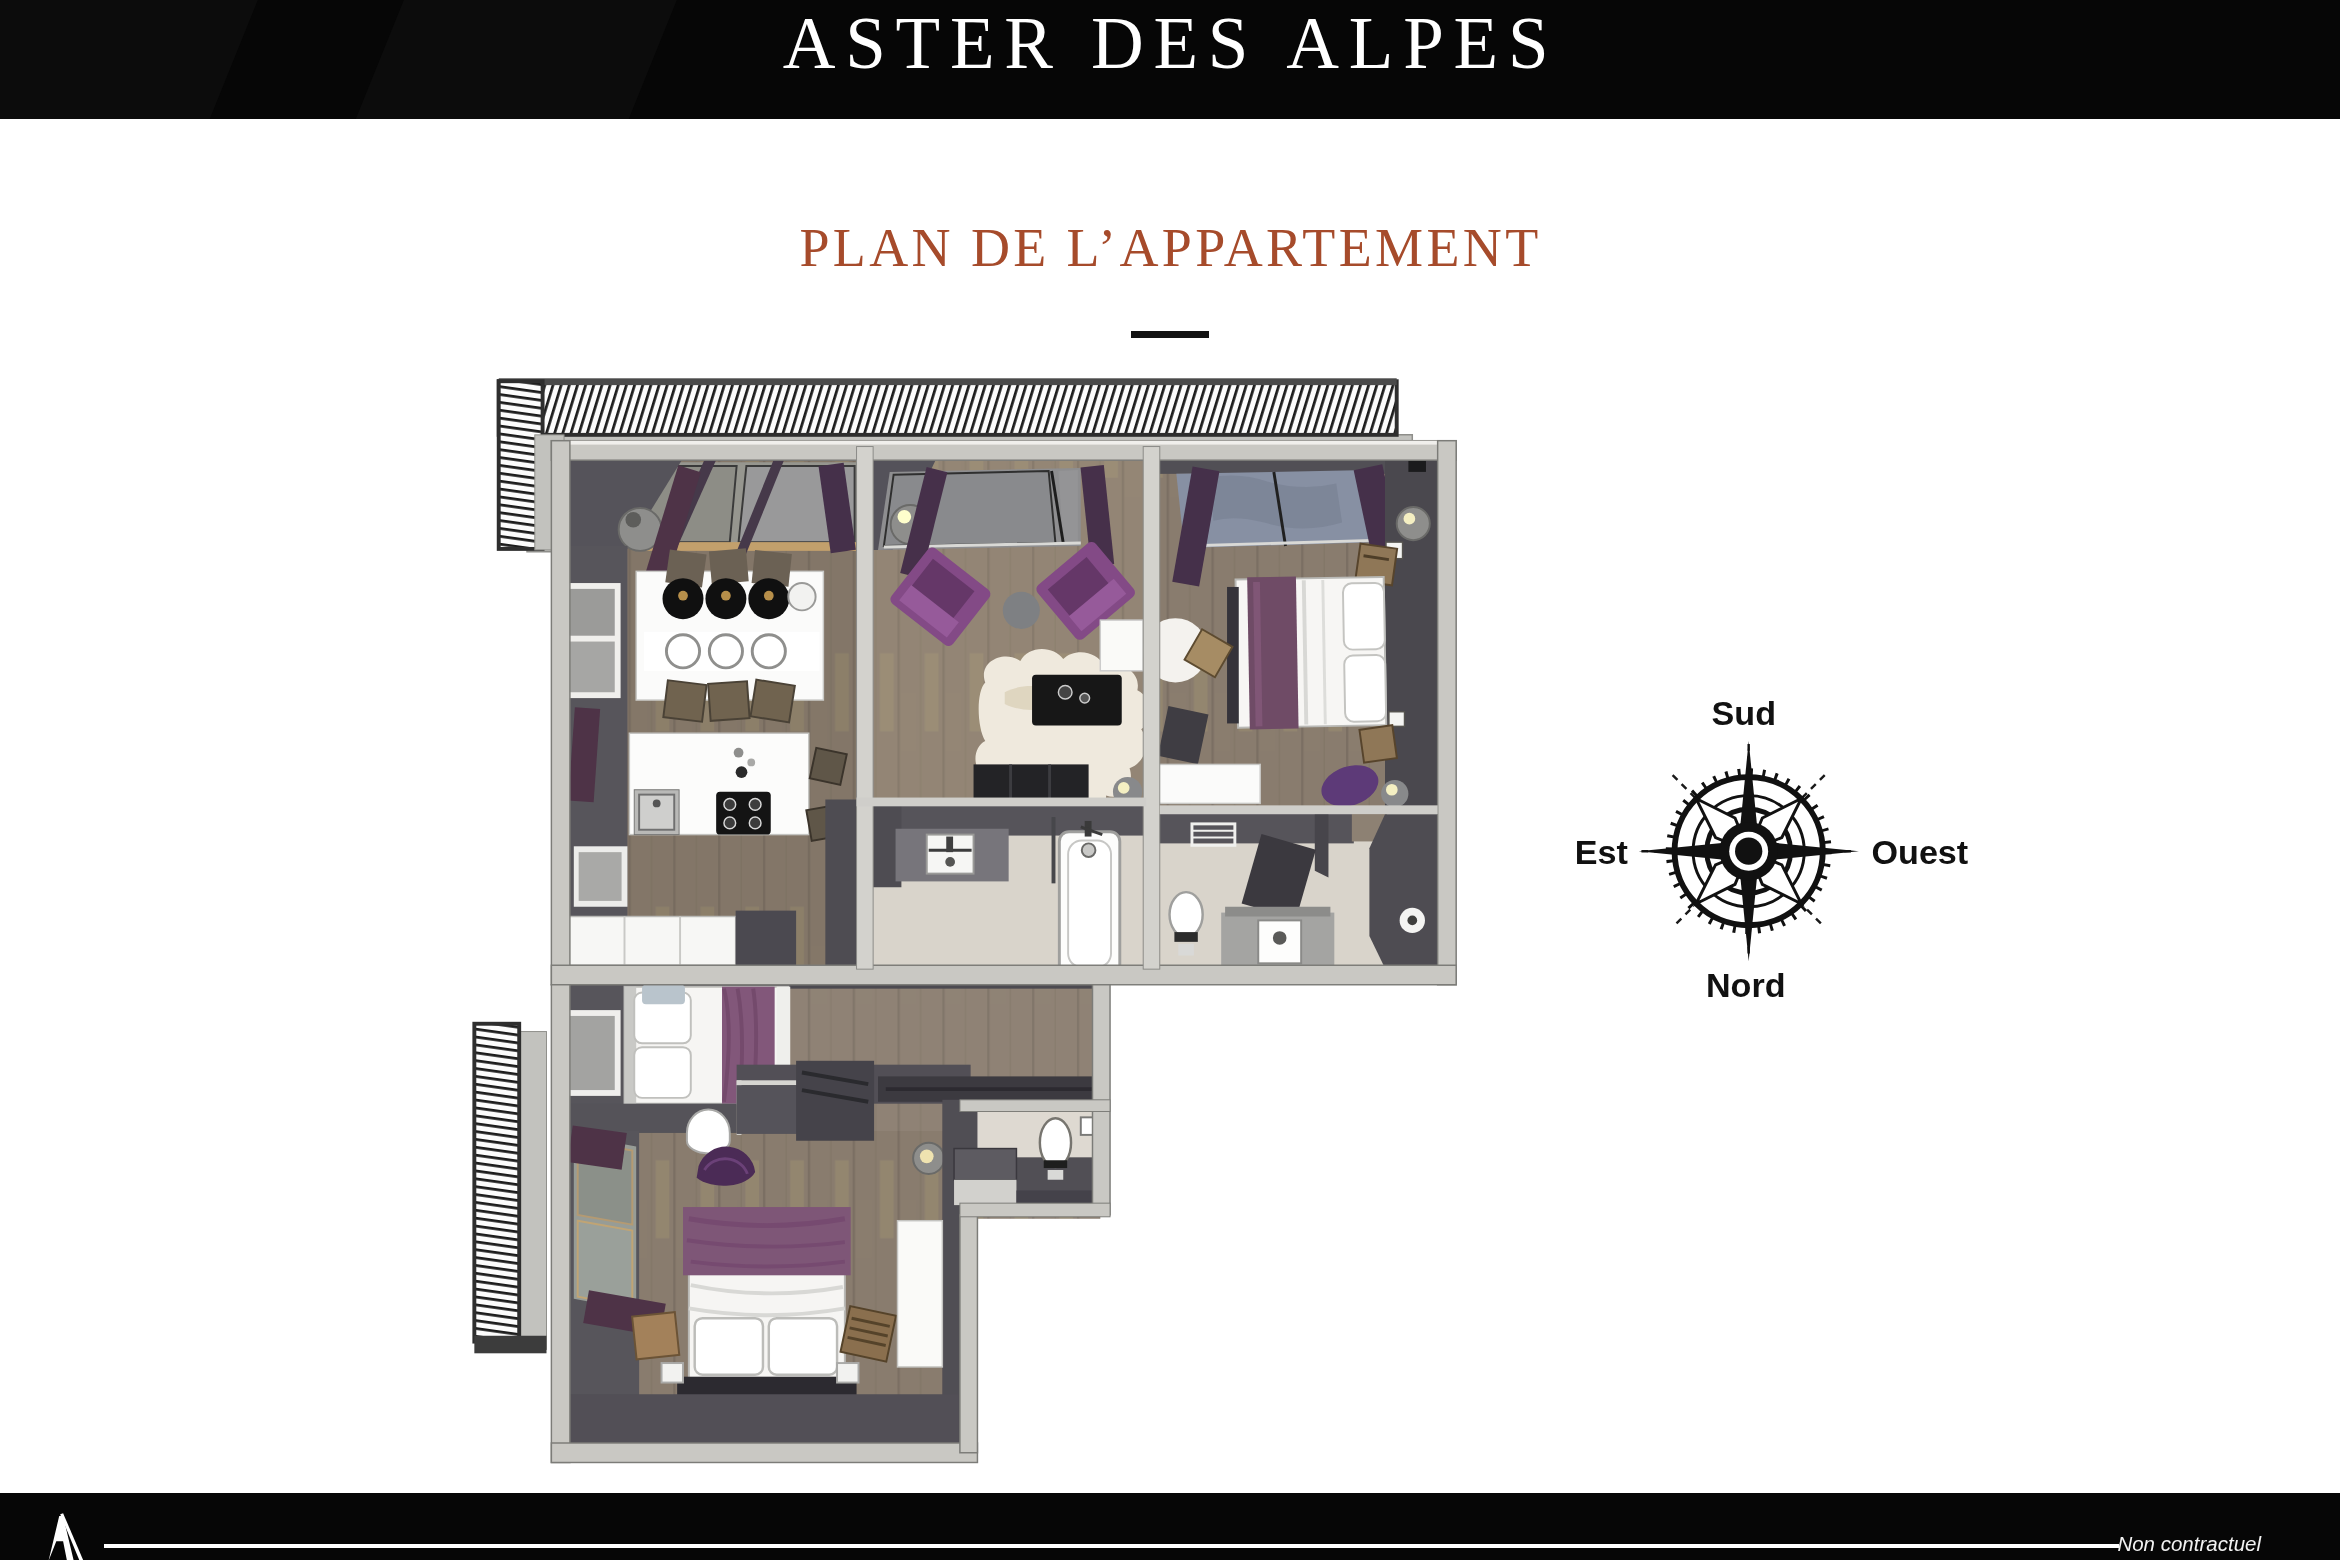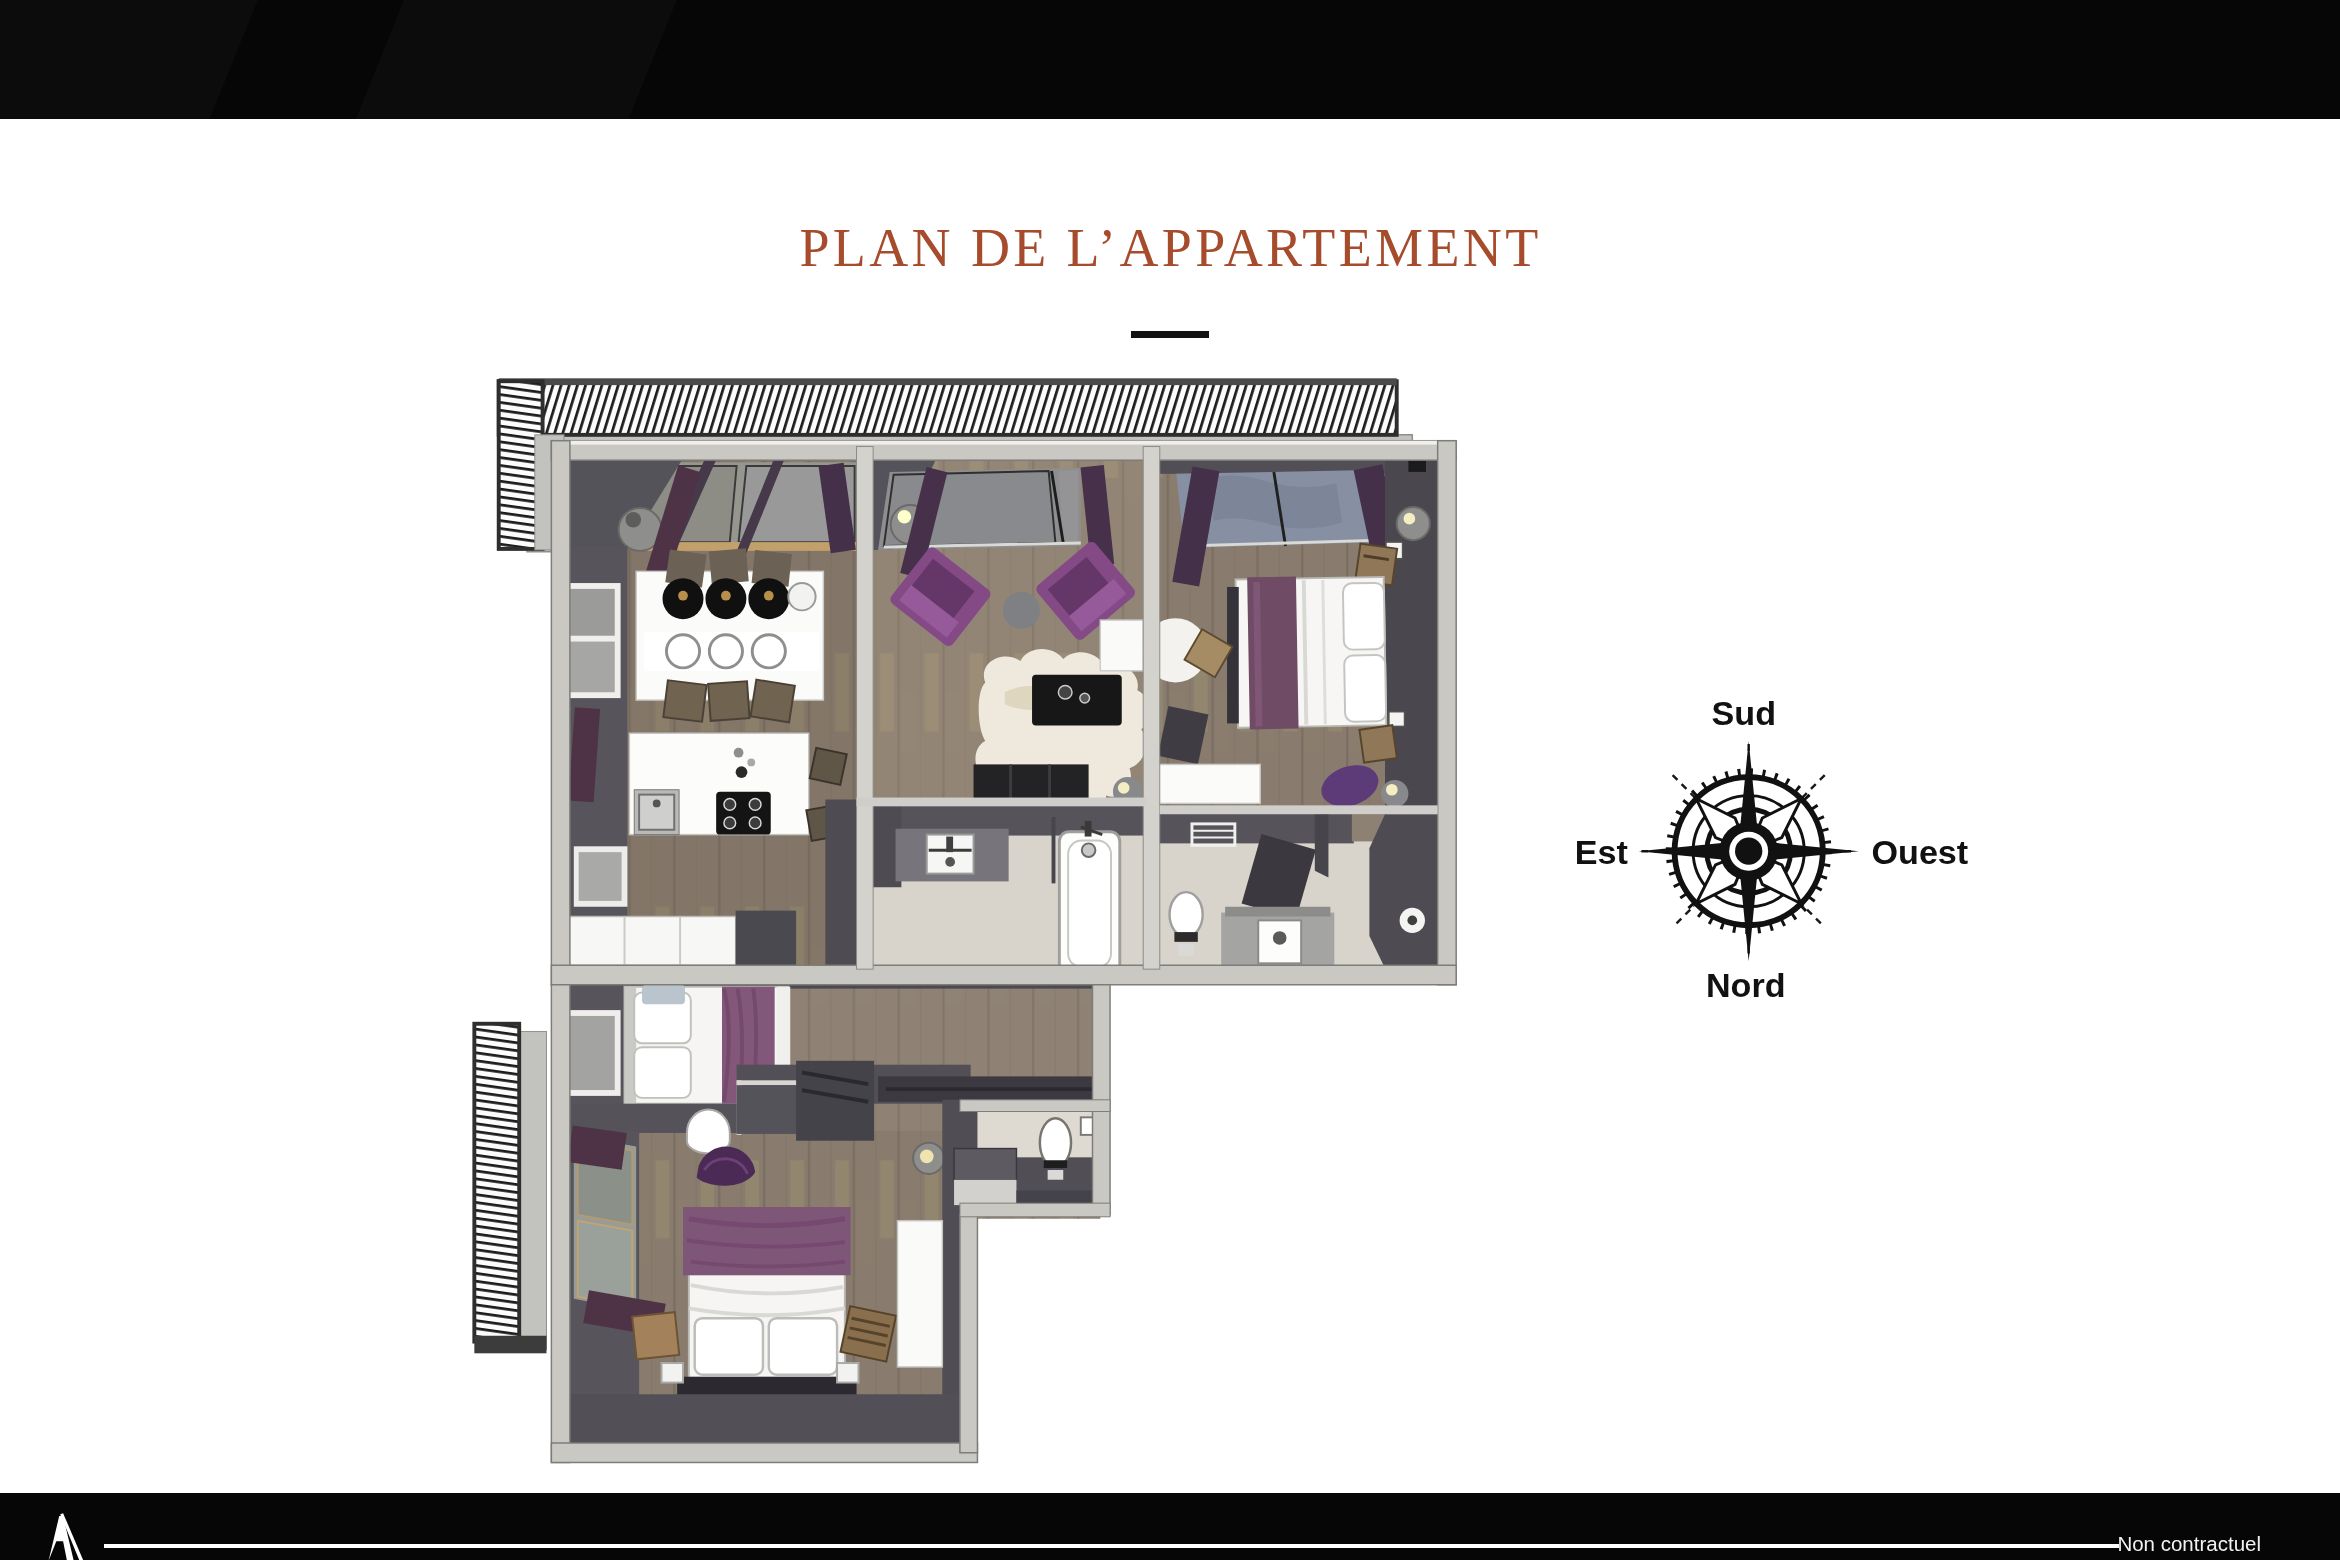--- a/index.html
+++ b/index.html
@@ -7,31 +7,32 @@
   .abs{position:absolute;}
   #header{left:0;top:0;width:2341px;height:119px;background:#060606;overflow:hidden;}
   #header .t{position:absolute;left:0;top:2px;width:2341px;text-align:center;
     font-family:"Liberation Serif", serif;color:#ffffff;font-size:73px;letter-spacing:9.8px;}
   .slab{position:absolute;background:#0c0c0c;}
   #title{left:0;top:217px;width:2341px;text-align:center;
     font-family:"Liberation Serif", serif;color:#a64b2b;font-size:54px;letter-spacing:3.4px;}
   #dash{left:1131px;top:331px;width:78px;height:6.8px;background:#121212;}
   #footer{left:0;top:1493px;width:2341px;height:67px;background:#060606;}
   #fline{left:104px;top:1544px;width:2015px;height:3.9px;background:#ffffff;}
-  #ftext{right:79px;top:1532px;color:#f2f2f2;font-size:20.5px;}
+  #ftext{right:79px;top:1532px;color:#f2f2f2;font-style:italic;font-size:20.5px;}
 </style>
 </head>
 <body>
 
 <div id="header" class="abs">
 
   <div class="slab" style="left:-59px;top:-9.8px;width:293px;height:138px;transform:skewX(-22deg);"></div>
 
   <div class="slab" style="left:380px;top:-9.8px;width:273px;height:138px;transform:skewX(-22deg);"></div>
 
+  <div class="t">ASTER&nbsp;DES&nbsp;ALPES</div>
 </div>
 
 <div id="title" class="abs">PLAN DE L’APPARTEMENT</div>
 
 <div id="dash" class="abs"></div>
 
 <svg class="abs" style="left:0;top:0;" width="2341" height="1560" viewBox="0 0 2400 1600">
 <defs>
   <pattern id="wood" width="46" height="260" patternUnits="userSpaceOnUse">
     <rect width="46" height="260" fill="#897c6e"></rect>

